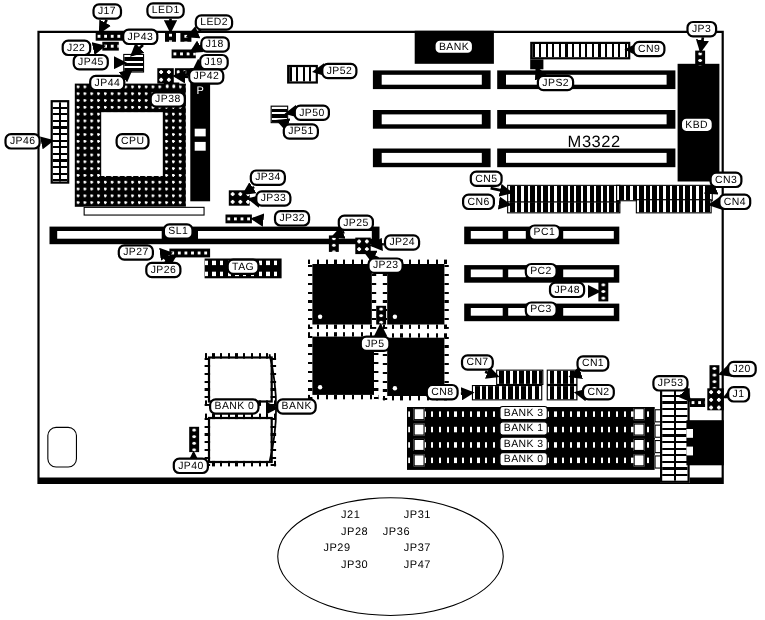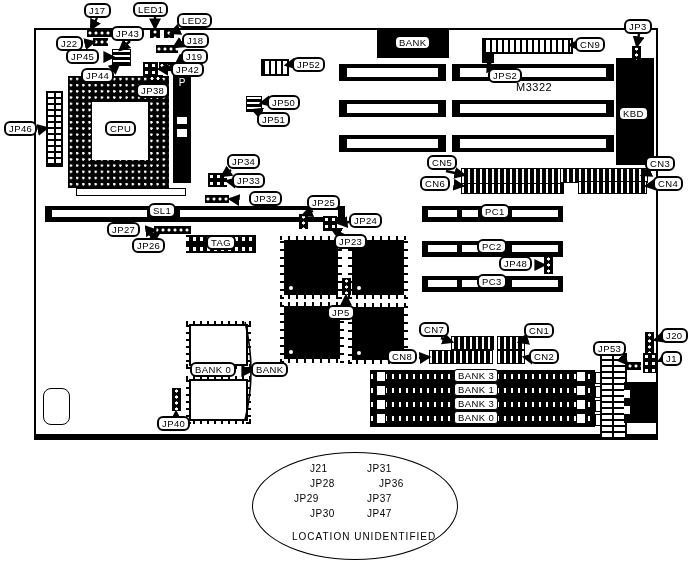--- a/index.html
+++ b/index.html
@@ -6,21 +6,21 @@
   #stage{position:relative;width:695px;height:564px;background:#fff;overflow:hidden;
          font-family:"Liberation Sans",sans-serif;color:#000;}
   
   #board{position:absolute;left:34px;top:28px;width:620px;height:404px;
          border:2px solid #000;border-bottom:6px solid #000;}
   
   .lbl{position:absolute;background:#fff;border:2px solid #000;border-radius:6px;
        font-size:9.5px;line-height:11px;padding:0 3px;white-space:nowrap;z-index:30;
        letter-spacing:.4px;}
   .lbl.sq{border-radius:3px;border-width:1.5px;z-index:30;}
-  .plain{position:absolute;font-size:11px;letter-spacing:.5px;z-index:30;}
+  .plain{position:absolute;font-size:15px;letter-spacing:.5px;z-index:30;margin-top:40px;}
   
   .blk{position:absolute;background:#000;z-index:10;}
   .dots-h{position:absolute;background-color:#000;z-index:12;
     background-image:radial-gradient(circle at 3px 50%, #fff 1.4px, transparent 1.7px);
     background-size:6px 100%;}
   .vdots{position:absolute;background-color:#000;z-index:12;
     background-image:radial-gradient(circle at 50% 3px, #fff 1.4px, transparent 1.7px);
     background-size:100% 6px;}
   .grid22{position:absolute;background-color:#000;z-index:12;
     background-image:radial-gradient(circle at 3.5px 3.5px, #fff 1.5px, transparent 1.8px);
@@ -314,18 +314,17 @@
   <div class="lbl" style="left:593px;top:341px">JP53</div>
   <div class="lbl" style="left:661px;top:328px">J20</div>
   <div class="lbl" style="left:661px;top:351px">J1</div>
 
   <div id="ellipse"></div>
   <div class="ell-item" style="left:310px;top:463px">J21</div>
   <div class="ell-item" style="left:310px;top:478px">JP28</div>
   <div class="ell-item" style="left:294px;top:493px">JP29</div>
   <div class="ell-item" style="left:310px;top:508px">JP30</div>
   <div class="ell-item" style="left:367px;top:463px">JP31</div>
-  <div class="ell-item" style="left:379px;top:478px">JP36</div>
+  <div class="ell-item" style="left:348px;top:478px">JP36</div>
   <div class="ell-item" style="left:367px;top:493px">JP37</div>
   <div class="ell-item" style="left:367px;top:508px">JP47</div>
-  <div class="ell-item" style="left:292px;top:531px;letter-spacing:1px">LOCATION UNIDENTIFIED</div>
 
 </div>
 
 </body></html>

